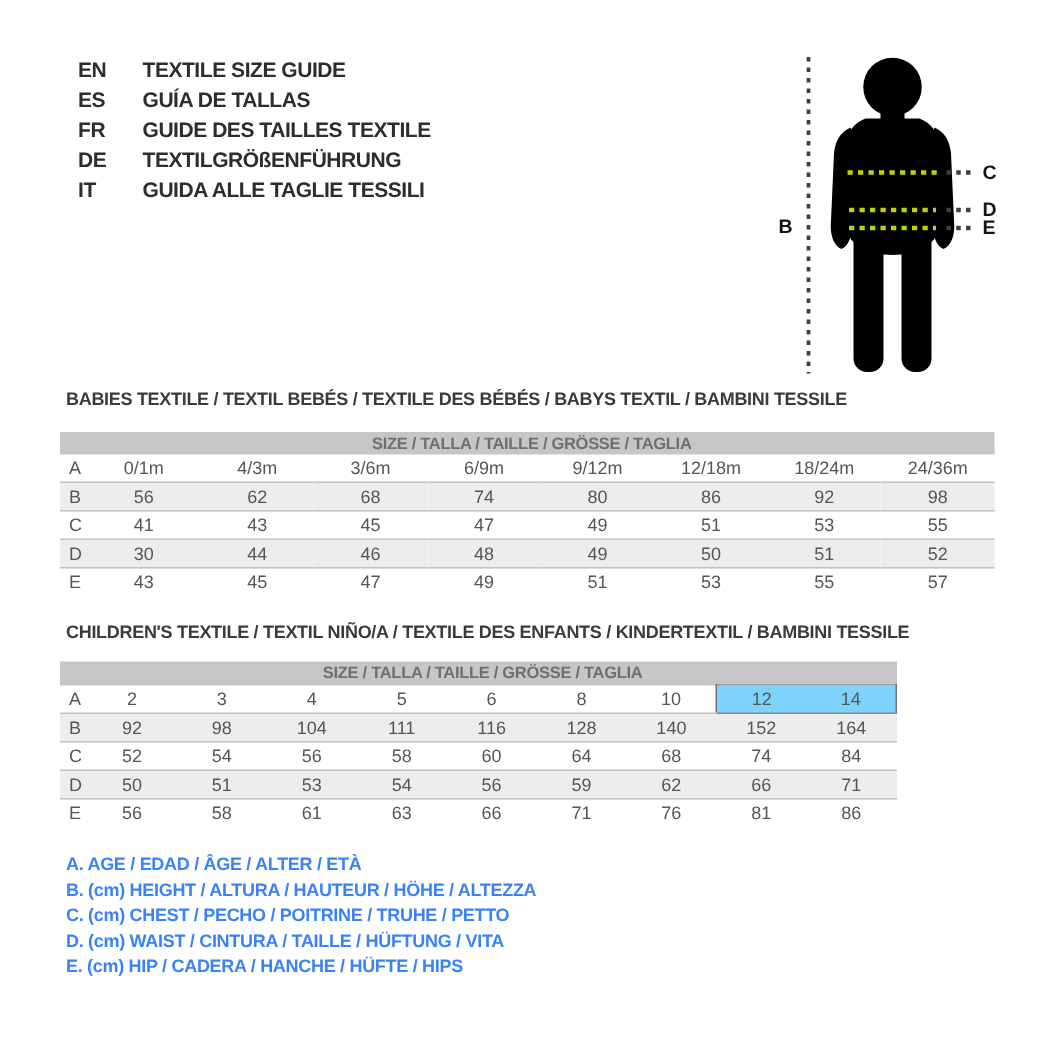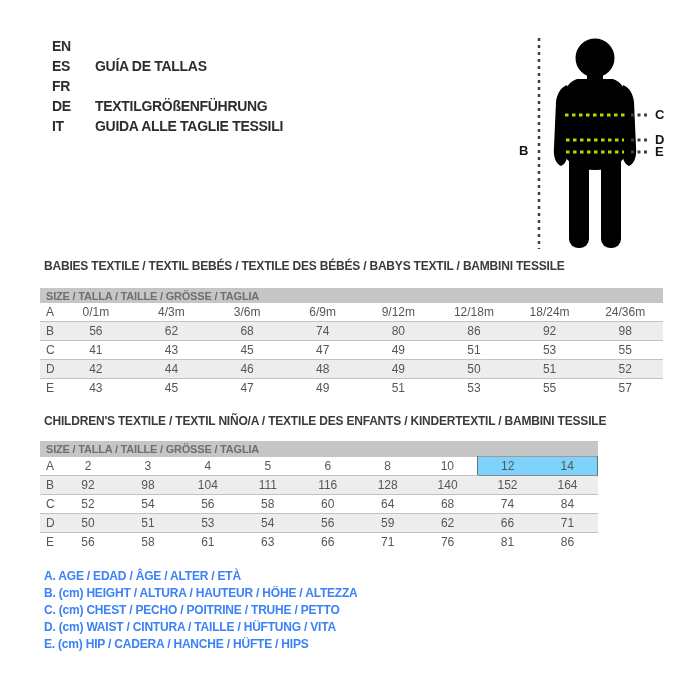--- a/index.html
+++ b/index.html
@@ -35,21 +35,21 @@
 
   
   table.size-table {
     position:absolute; border-collapse:collapse; table-layout:fixed;
     font-size:12px; color:#565656;
   }
   .babies-tbl { left:40px; top:288px; width:623px; }
   .children-tbl { left:40px; top:441px; width:558px; }
   .size-table th {
     background:#c6c6c6; color:#6f6f6f; font-size:11px; font-weight:700;
-    text-align:left; height:15px; padding:0 0 0 6px; letter-spacing:-0.2px;
+    text-align:center; height:15px; padding:0 0 0 6px; letter-spacing:-0.2px;
   }
   .size-table td { height:18px; text-align:center; padding:0; font-weight:400; }
   .size-table td.rl { text-align:left; padding-left:6px; }
   .size-table tbody tr:nth-child(even) td { background:#ededed; }
   .size-table tbody tr:not(:last-child) td { border-bottom:1px solid #c2c2c2; }
   col.lab { width:18px; }
   
   td.hl { border-top:1px solid #9b9b9b; border-bottom:1px solid #8a8a8a !important; background:#7dd3fc; }
   td.hl-l { border-left:1px solid #6f6f6f; }
   td.hl-r { border-right:1px solid #6f6f6f; }
@@ -62,27 +62,29 @@
   }
 </style>
 </head>
 <body>
 
 <div class="page">
 
   <div class="lang-list">
     <div class="lang-row">
       <span class="lang-code">EN</span>
+      <span class="lang-title">TEXTILE SIZE GUIDE</span>
     </div>
     <div class="lang-row">
       <span class="lang-code">ES</span>
       <span class="lang-title">GUÍA DE TALLAS</span>
     </div>
     <div class="lang-row">
       <span class="lang-code">FR</span>
+      <span class="lang-title">GUIDE DES TAILLES TEXTILE</span>
     </div>
     <div class="lang-row">
       <span class="lang-code">DE</span>
       <span class="lang-title">TEXTILGRÖßENFÜHRUNG</span>
     </div>
     <div class="lang-row">
       <span class="lang-code">IT</span>
       <span class="lang-title">GUIDA ALLE TAGLIE TESSILI</span>
     </div>
   </div>
@@ -153,21 +155,21 @@
         <td>43</td>
         <td>45</td>
         <td>47</td>
         <td>49</td>
         <td>51</td>
         <td>53</td>
         <td>55</td>
       </tr>
       <tr>
         <td class="rl">D</td>
-        <td>42</td>
+        <td>30</td>
         <td>44</td>
         <td>46</td>
         <td>48</td>
         <td>49</td>
         <td>50</td>
         <td>51</td>
         <td>52</td>
       </tr>
       <tr>
         <td class="rl">E</td>

